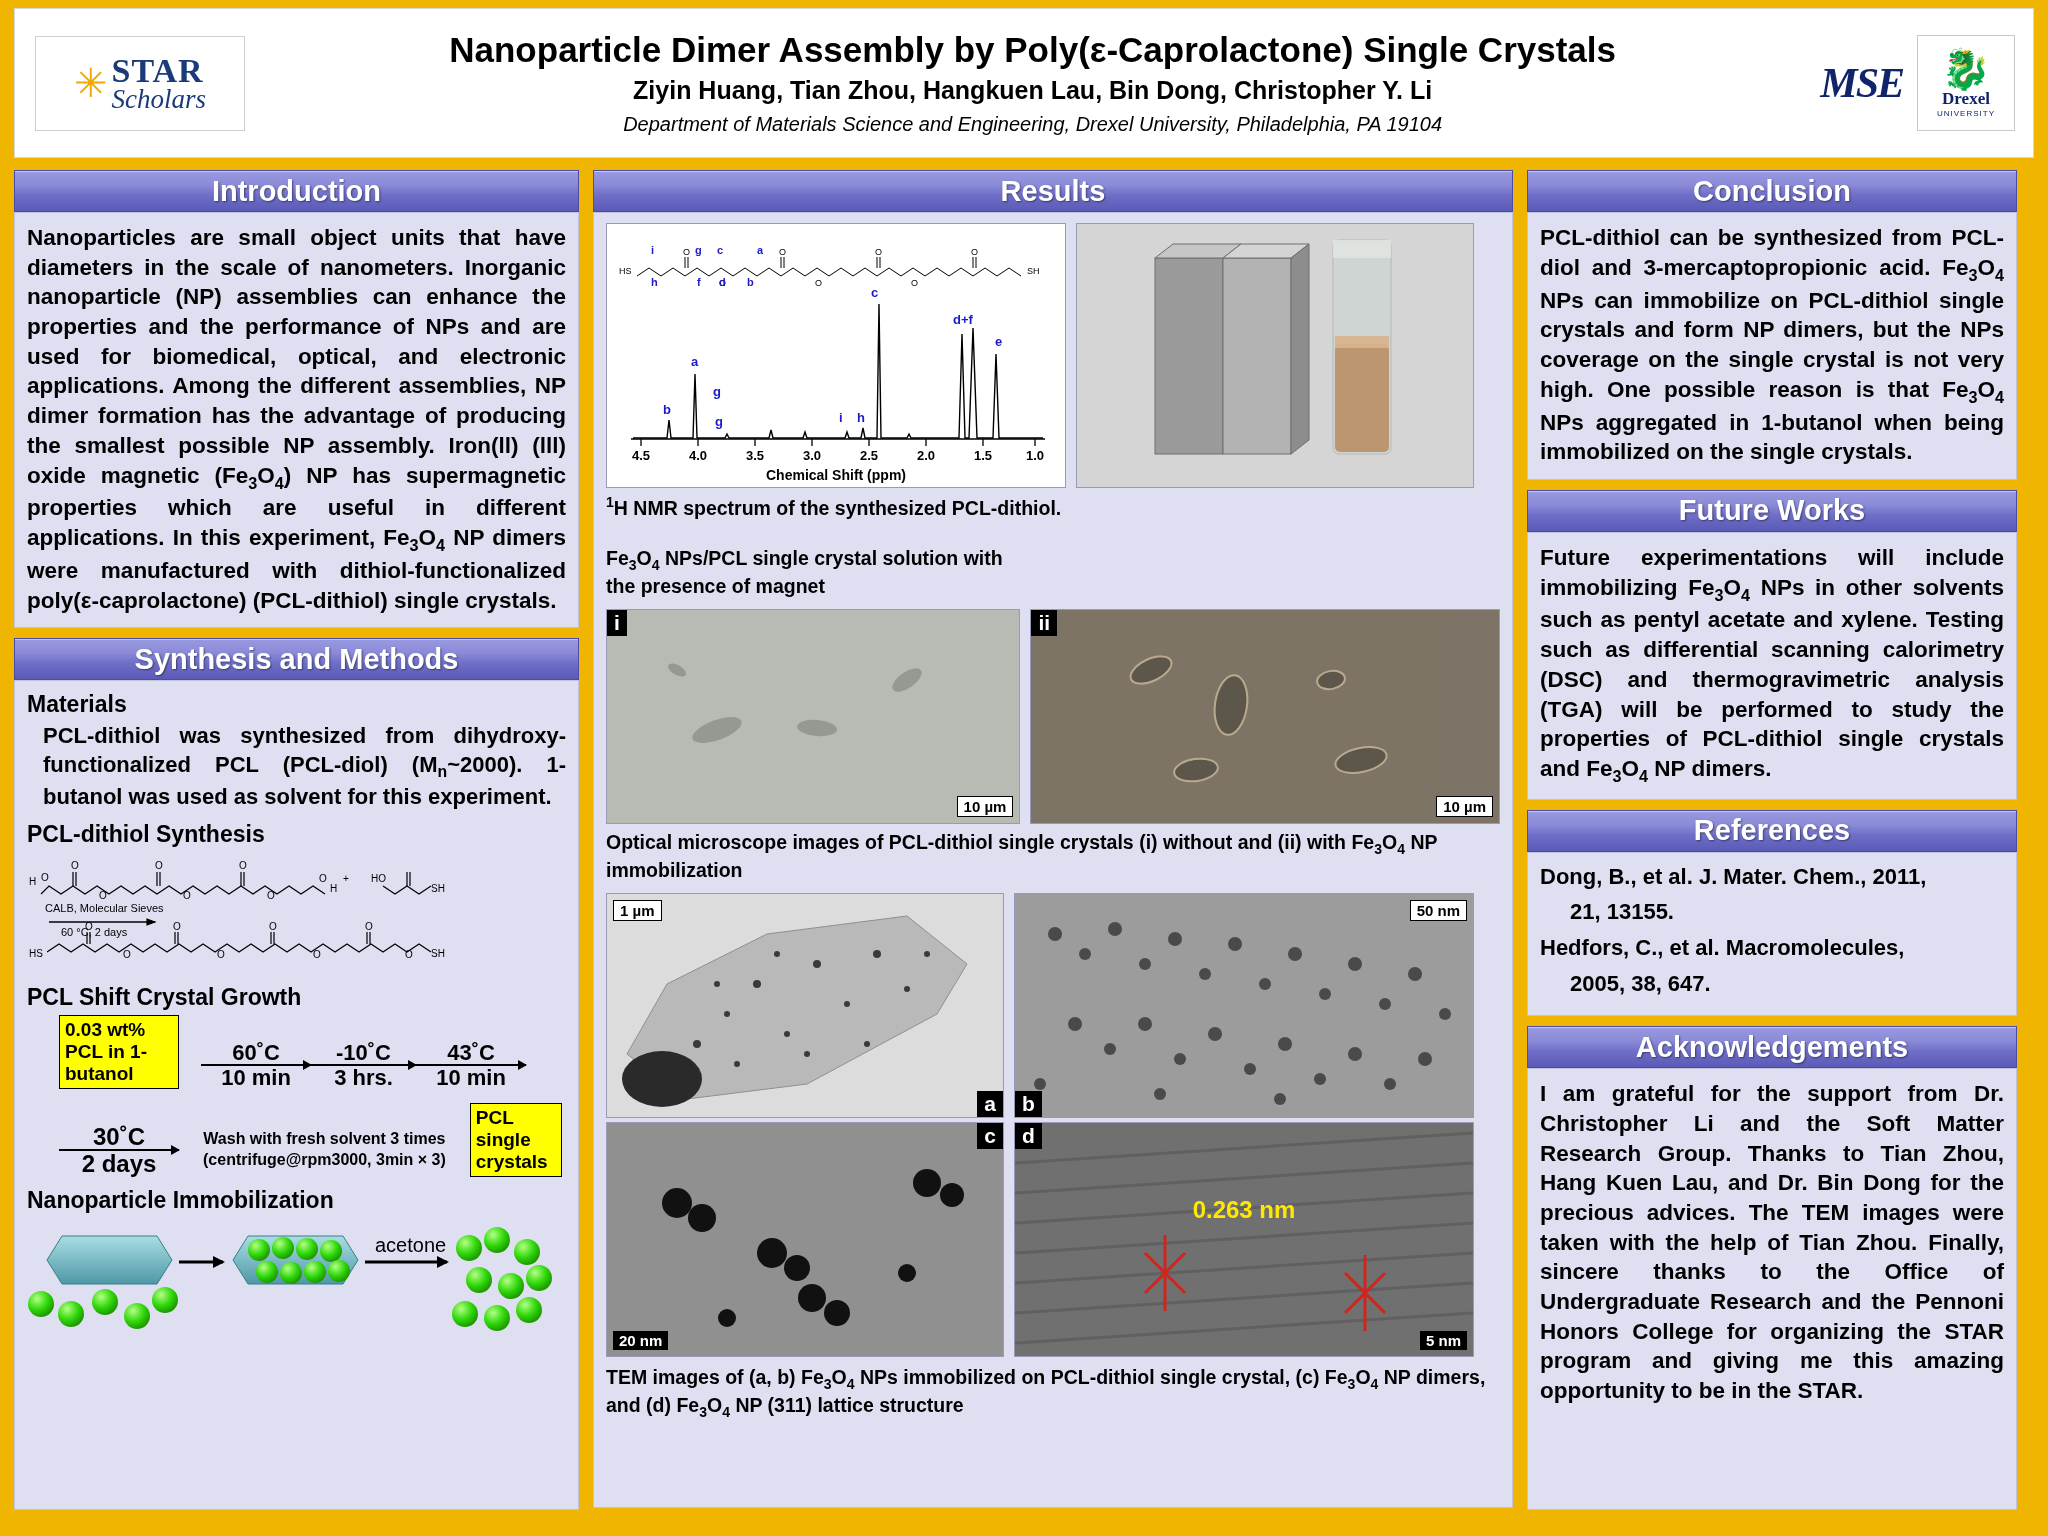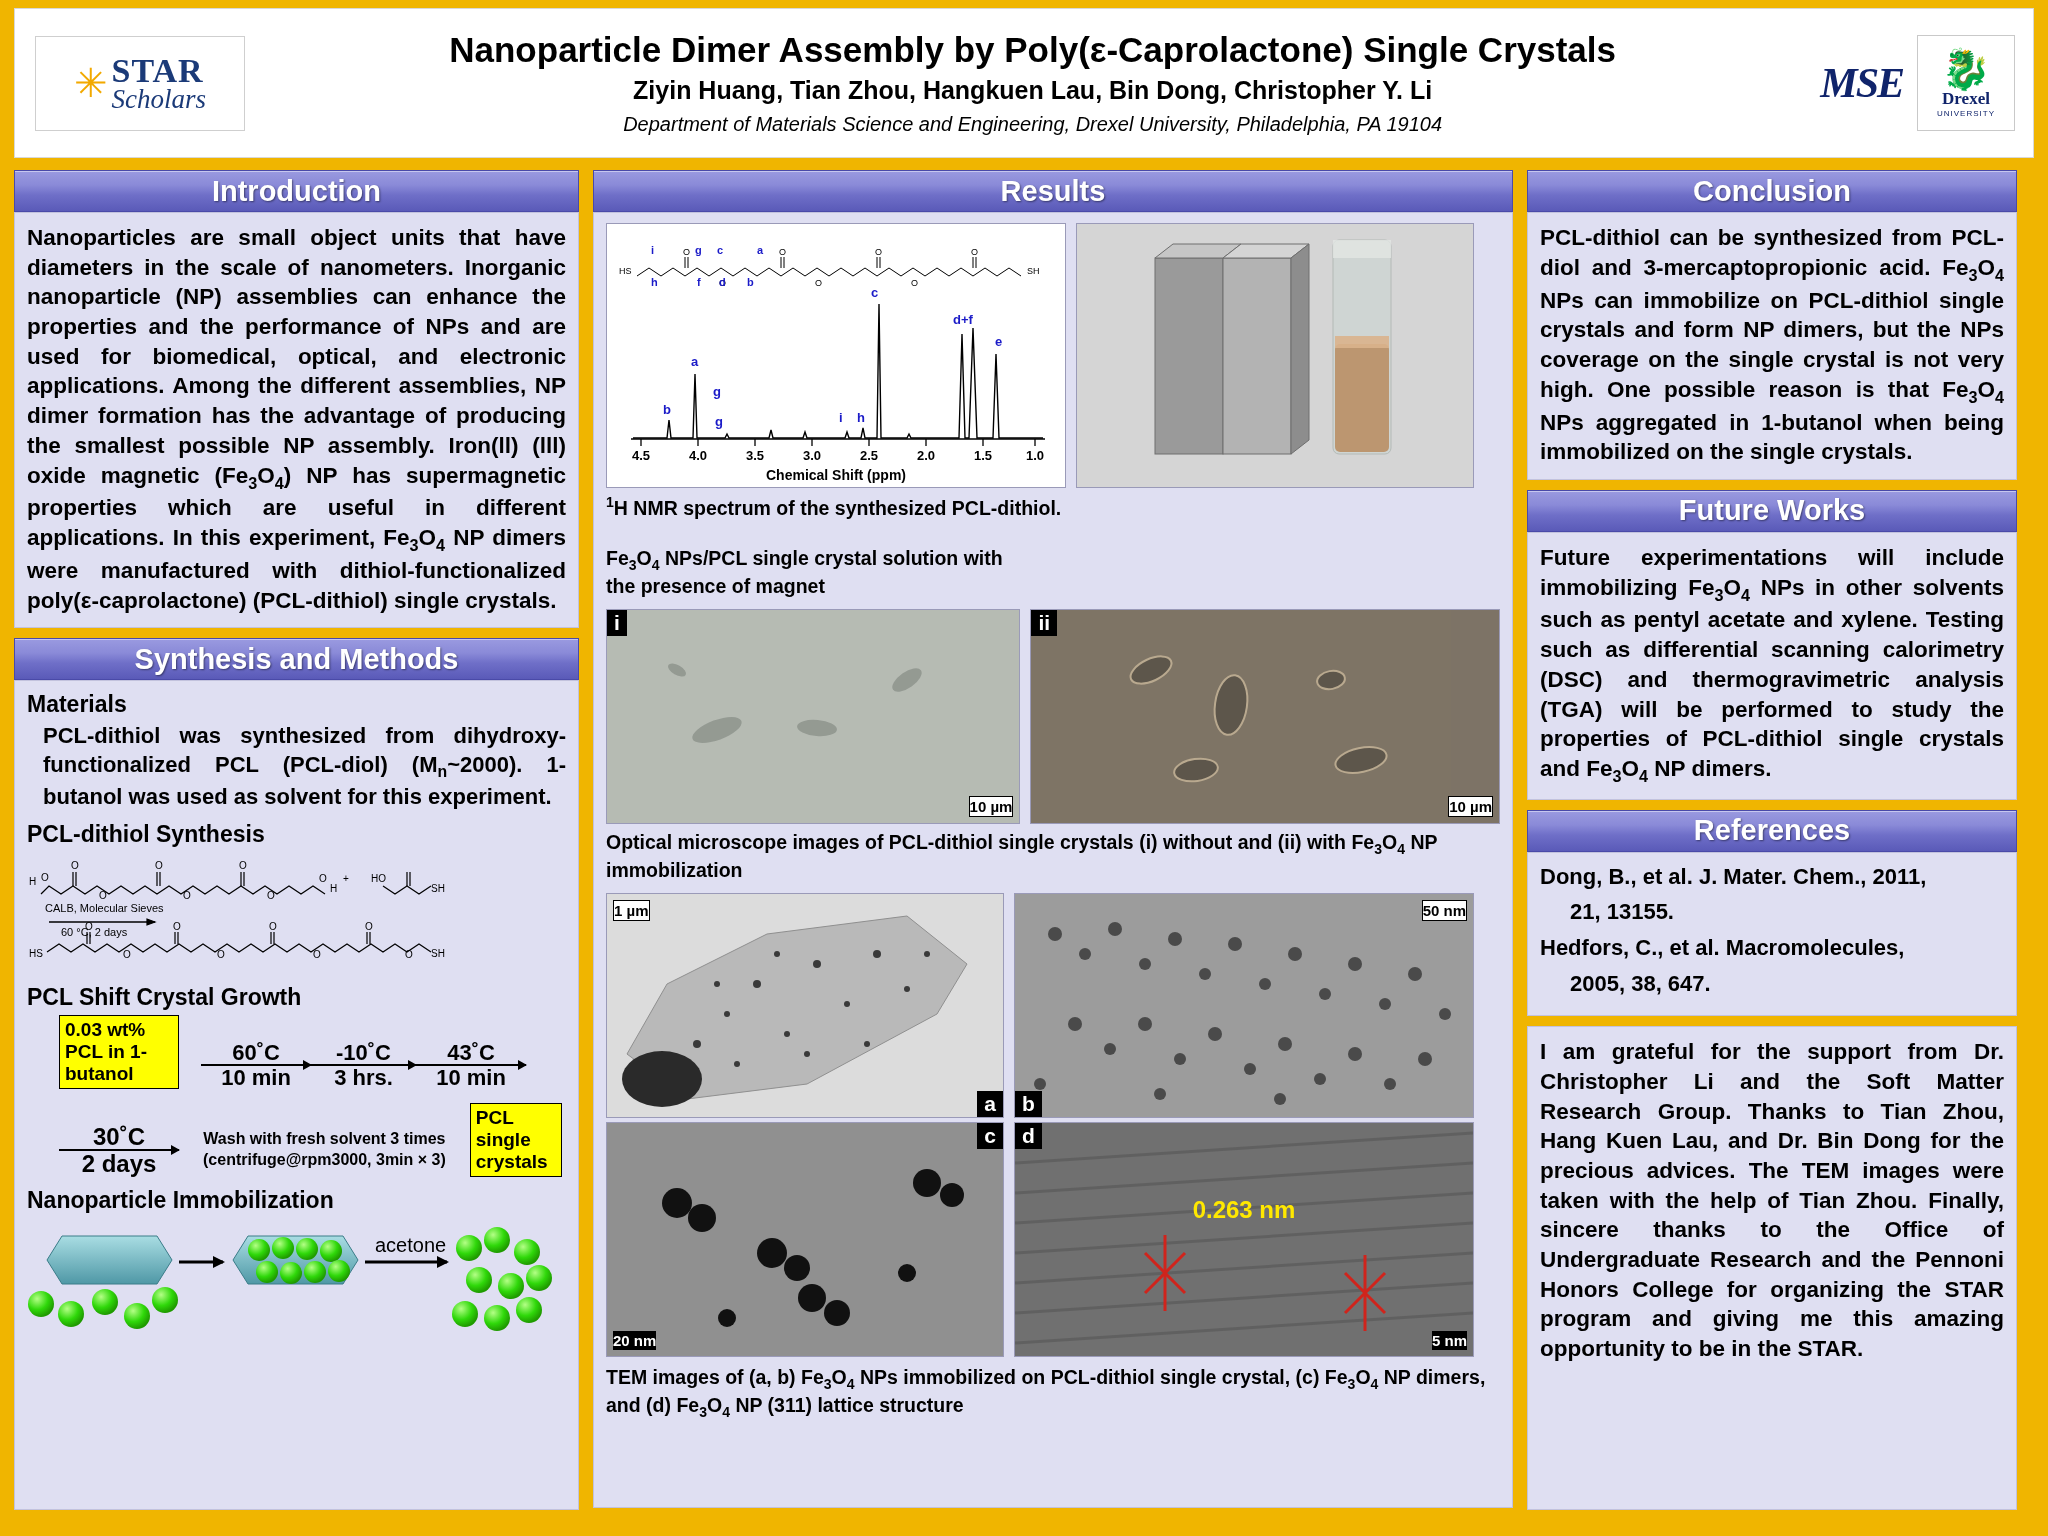--- a/index.html
+++ b/index.html
@@ -141,21 +141,21 @@
   .res-inner { padding:10px 12px 12px 12px; }
   .imgrow { display:flex; gap:10px; }
   .cap { font-size:19.5px; font-weight:bold; line-height:1.25; margin:6px 0 10px 0;}
   .imgbox { position:relative; overflow:hidden; border:1px solid #9a9ab8; background:#888;}
   .label-badge {
     position:absolute; background:#000; color:#fff; font-weight:bold;
     font-size:21px; padding:1px 7px;
   }
   .scalebar {
     position:absolute; background:#fff; color:#000; font-weight:bold;
-    font-size:15px; padding:1px 0; border:1px solid #000;
+    font-size:15px; padding:1px 6px; border:1px solid #000;
   }
   .scalebar.dark { background:#000; color:#fff; border:none;}
 
   
   .nmr { background:#fff; position:relative; }
 
   
   .ref-list { padding:10px 12px; font-size:22px; font-weight:bold; line-height:1.3;}
   .ref-list div { margin-bottom:7px; }
   .ref-list .ind { padding-left:30px; }
@@ -657,20 +657,23 @@
             </div>
             <div>
               <div>Hedfors, C., et al. Macromolecules,</div>
               <div class="ind">2005, 38, 647.</div>
             </div>
           </div>
         </div>
       </div>
 
       <div style="flex:1 1 auto; display:flex; flex-direction:column;">
+        <div class="bar">
+          <span>Acknowledgements</span>
+        </div>
         <div class="sec" style="flex:1 1 auto;">
           <div class="body-text">I am grateful for the support from Dr. Christopher Li and the Soft Matter Research Group. Thanks to Tian Zhou, Hang Kuen Lau, and Dr. Bin Dong for the precious advices. The TEM images were taken with the help of Tian Zhou. Finally, sincere thanks to the Office of Undergraduate Research and the Pennoni Honors College for organizing the STAR program and giving me this amazing opportunity to be in the STAR.</div>
         </div>
       </div>
     </div>
 
   </div>
 </div>
 
 </body></html>

